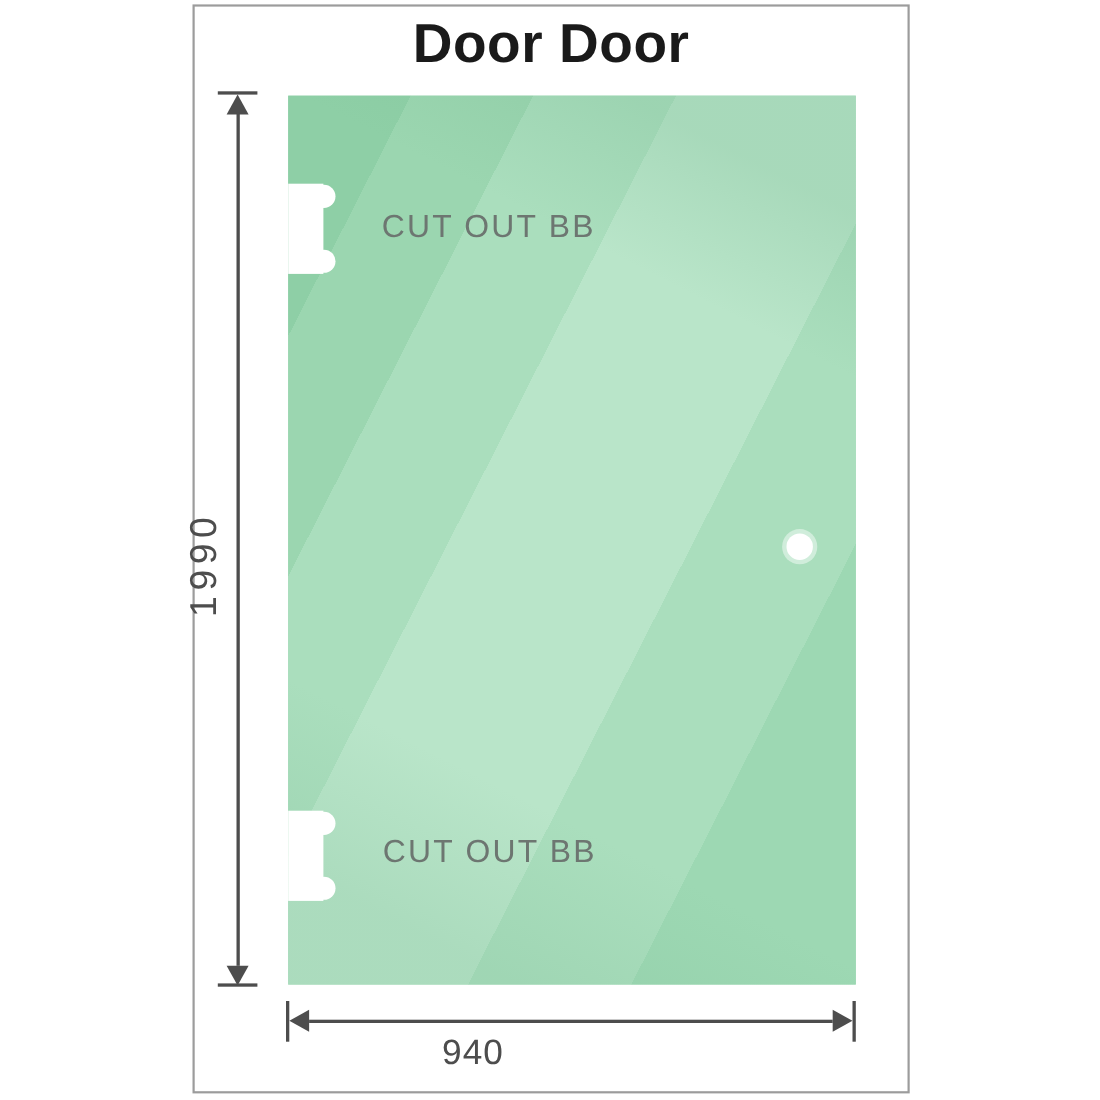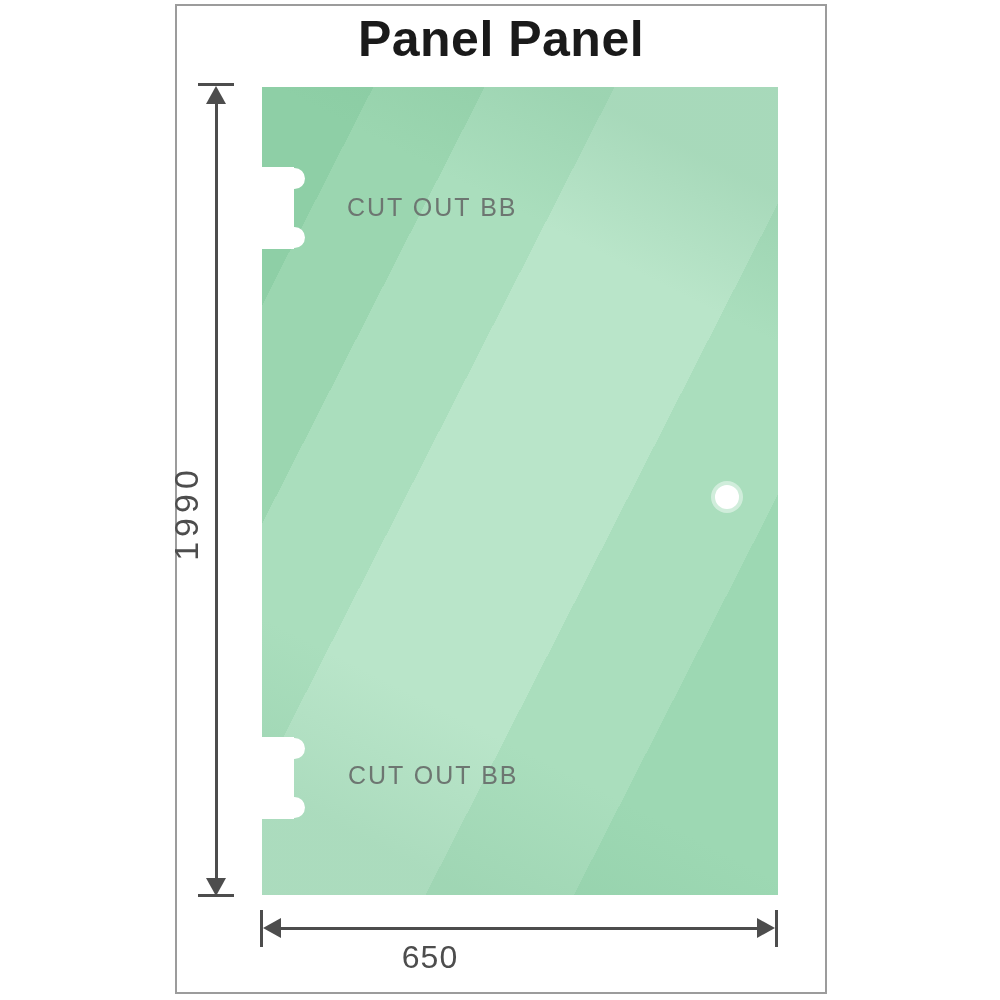--- a/index.html
+++ b/index.html
@@ -36,21 +36,21 @@
   }
   .cutout.top{top:167px;}
   .cutout.bottom{top:737px;}
   .lobe{
     position:absolute;right:-11px;width:21px;height:21px;border-radius:50%;background:#ffffff;
   }
   .lobe.t{top:1px;}
   .lobe.b{bottom:1px;}
   .annotation{
     position:absolute;transform:translateY(-50%);
-    font-size:25px;letter-spacing:2px;color:#6d7671;white-space:nowrap;
+    font-size:29px;letter-spacing:2px;color:#6d7671;white-space:nowrap;
   }
   .annotation.top{left:347px;top:207px;}
   .annotation.bottom{left:348px;top:775px;}
   .glass-hole{
     position:absolute;left:715px;top:485px;width:24px;height:24px;border-radius:50%;
     background:#ffffff;box-shadow:0 0 0 4px rgba(255,255,255,0.45);
   }
   .hole-label{
     position:absolute;left:612px;top:549px;transform:translate(-50%,-50%);
     font-size:20px;font-weight:bold;color:#cc3531;letter-spacing:0.5px;white-space:nowrap;
@@ -95,21 +95,21 @@
     font-size:32px;letter-spacing:1px;
   }
 </style>
 </head>
 <body>
 
 <div class="canvas">
 
   <div class="frame"></div>
 
-  <div class="title">Panel Panel</div>
+  <div class="title">Door Door</div>
 
   <div class="panel"></div>
 
   <div class="cutout top">
     <div class="lobe t"></div>
     <div class="lobe b"></div>
   </div>
   <div class="annotation top">CUT OUT BB</div>
 
   <div class="cutout bottom">
@@ -125,15 +125,15 @@
   <div class="dim vdim-line"></div>
   <div class="vdim-arrow-down"></div>
   <div class="dim vdim-tick-bottom"></div>
   <div class="dim-label height-label">1990</div>
 
   <div class="dim hdim-tick-left"></div>
   <div class="hdim-arrow-left"></div>
   <div class="dim hdim-line"></div>
   <div class="hdim-arrow-right"></div>
   <div class="dim hdim-tick-right"></div>
-  <div class="dim-label width-label">650</div>
+  <div class="dim-label width-label">940</div>
 
 </div>
 
 </body></html>

